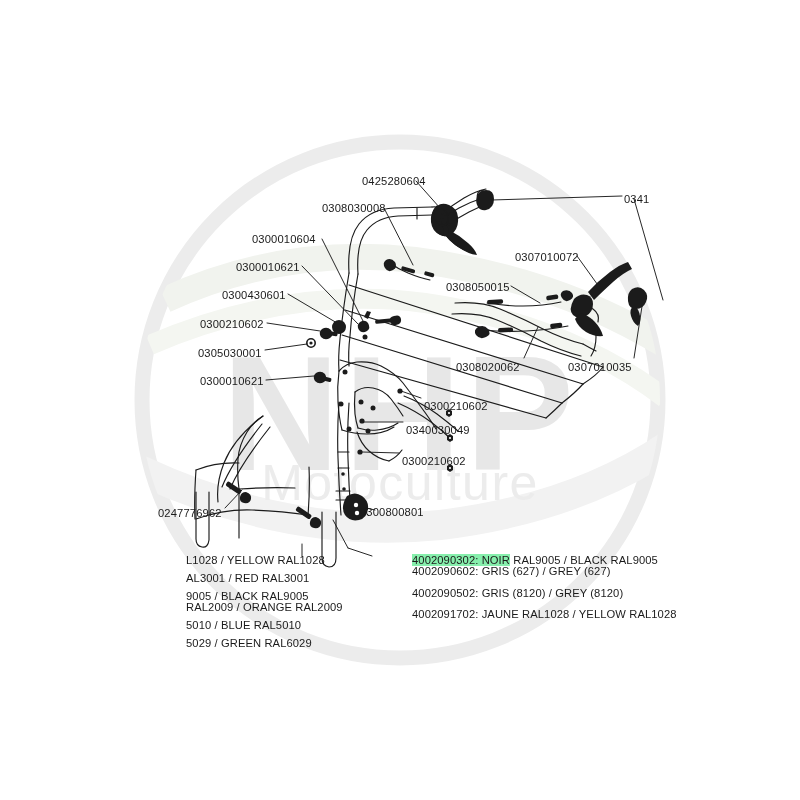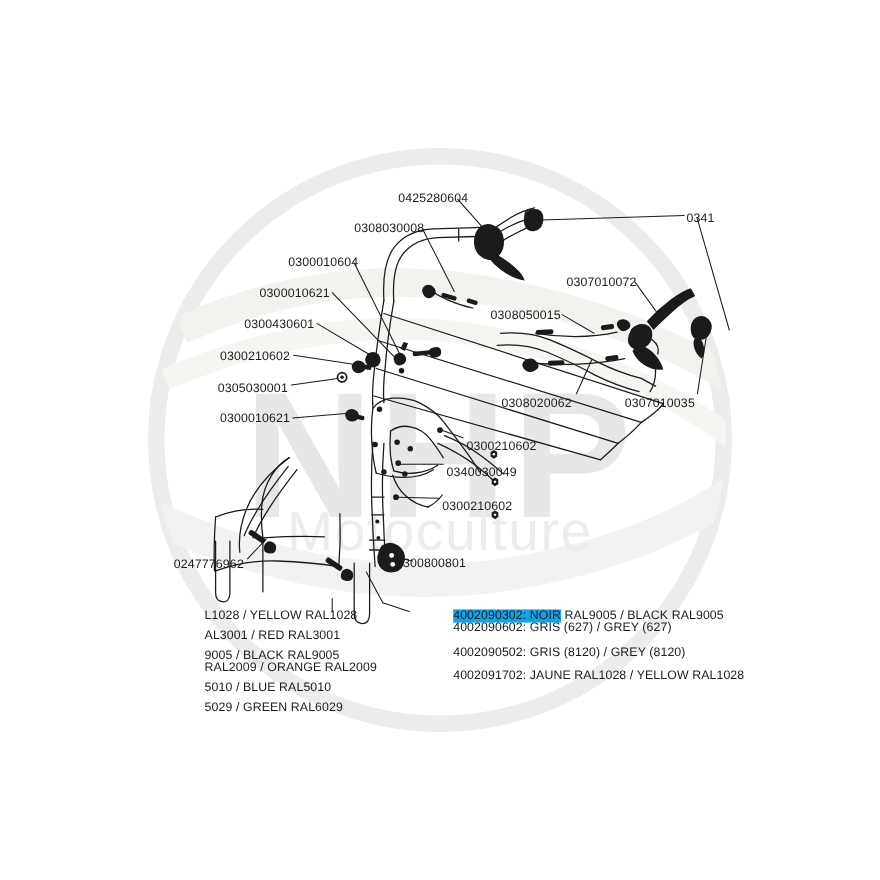--- a/index.html
+++ b/index.html
@@ -43,21 +43,21 @@
     font-size: 11.2px;
     letter-spacing: 0.1px;
     color: #1b1b1b;
     white-space: nowrap;
     line-height: 1;
     padding-left: 36px;
   }
   .legend-left { left: 150px; }
   .legend-right { left: 376px; }
   .hl {
-    background: #0ea5e9;
+    background: #86efac;
     box-decoration-break: clone;
     -webkit-box-decoration-break: clone;
   }
   .wm {
     position: absolute;
     pointer-events: none;
   }
 </style>
 </head>
 <body>
@@ -319,21 +319,21 @@
       <path d="M348 548 L333 520"></path>
 
       <path d="M302 556 L302 544"></path>
     </g>
   </svg>
 
   <div>
     <span class="callout" style="left:362px; top:176px;">0425280604</span>
     <span class="callout" style="left:624px; top:194px;">0341</span>
     <span class="callout" style="left:322px; top:203px;">0308030008</span>
-    <span class="callout" style="left:262px; top:234px;">0300010604</span>
+    <span class="callout" style="left:252px; top:234px;">0300010604</span>
     <span class="callout" style="left:515px; top:252px;">0307010072</span>
     <span class="callout" style="left:236px; top:262px;">0300010621</span>
     <span class="callout" style="left:446px; top:282px;">0308050015</span>
     <span class="callout" style="left:222px; top:290px;">0300430601</span>
     <span class="callout" style="left:200px; top:319px;">0300210602</span>
     <span class="callout" style="left:198px; top:348px;">0305030001</span>
     <span class="callout" style="left:456px; top:362px;">0308020062</span>
     <span class="callout" style="left:568px; top:362px;">0307010035</span>
     <span class="callout" style="left:200px; top:376px;">0300010621</span>
     <span class="callout" style="left:424px; top:401px;">0300210602</span>

